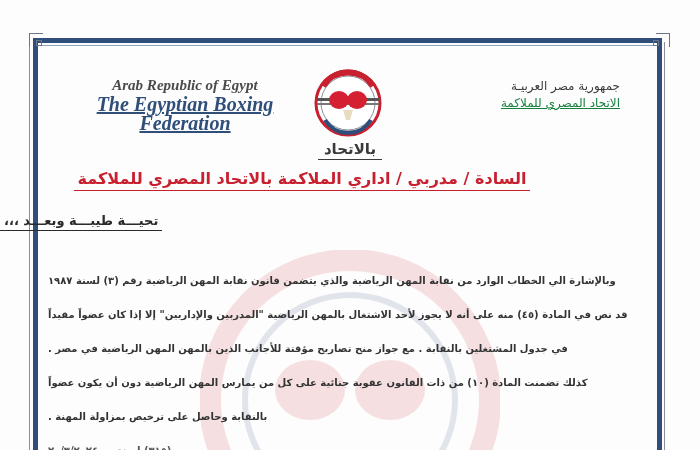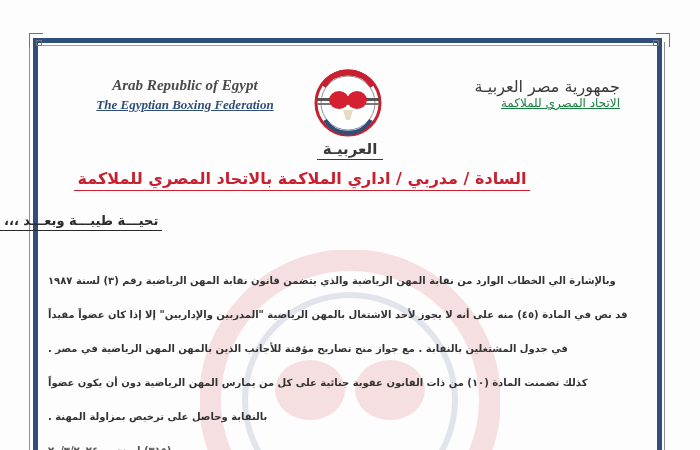--- a/index.html
+++ b/index.html
@@ -18,25 +18,25 @@
     .corner { position: absolute; width: 14px; height: 14px; border: 1px solid #6c7585; }
     .corner.tl { left: 29px; top: 33px; border-right: none; border-bottom: none; }
     .corner.tl2 { left: 36px; top: 40px; width: 6px; height: 6px; border: 1px solid #6c7585; }
     .corner.tr { left: 656px; top: 33px; border-left: none; border-bottom: none; }
     .corner.tr2 { left: 653px; top: 40px; width: 6px; height: 6px; border: 1px solid #6c7585; }
 
     
     .hdr-en { position: absolute; left: 60px; top: 76px; width: 250px; text-align: center;
       font-family: "Liberation Serif", serif; font-style: italic; font-weight: bold; }
     .hdr-en .l1 { font-size: 15px; color: #4a4a4a; line-height: 19px; }
-    .hdr-en .l2 { font-size: 13px; color: #2f4f7a; line-height: 19px; text-decoration: underline; }
+    .hdr-en .l2 { font-size: 20px; color: #2f4f7a; line-height: 19px; text-decoration: underline; }
 
     .hdr-ar { position: absolute; left: 470px; top: 78px; width: 150px; text-align: right; direction: rtl;
       font-family: "DejaVu Sans", sans-serif; }
-    .hdr-ar .l1 { font-size: 16px; color: #3a3a3a; line-height: 17px; }
+    .hdr-ar .l1 { font-size: 12px; color: #3a3a3a; line-height: 17px; }
     .hdr-ar .l2 { font-size: 12px; color: #15803d; line-height: 17px; text-decoration: underline; }
 
     
     .logo { position: absolute; left: 313px; top: 68px; width: 70px; height: 70px; }
 
     
     .watermark { position: absolute; left: 200px; top: 250px; width: 300px; height: 300px; opacity: 0.13; }
 
     
     .title { position: absolute; left: 0; width: 700px; top: 140px; text-align: center; direction: rtl;
@@ -98,21 +98,21 @@
     <path d="M30 42 L33 52 L37 52 L40 42 Z" fill="#e8dcc0"></path>
     <path d="M12 52 A27 27 0 0 0 58 52" fill="none" stroke="#2f4f7a" stroke-width="4"></path>
   </svg>
 
   <div class="hdr-ar">
     <div class="l1">جمهورية مصر العربيـة</div>
     <div class="l2">الاتحاد المصري للملاكمة</div>
   </div>
 
   <div class="title">
-    <span>العربيـة</span>
+    <span>بالاتحاد</span>
   </div>
 
   <div class="addressee">
     <span>السادة / مدربي / اداري الملاكمة بالاتحاد المصري للملاكمة</span>
   </div>
 
   <div class="greeting">
     <span>تحيـــة طيبـــة وبعـــد ،،،</span>
   </div>
 

